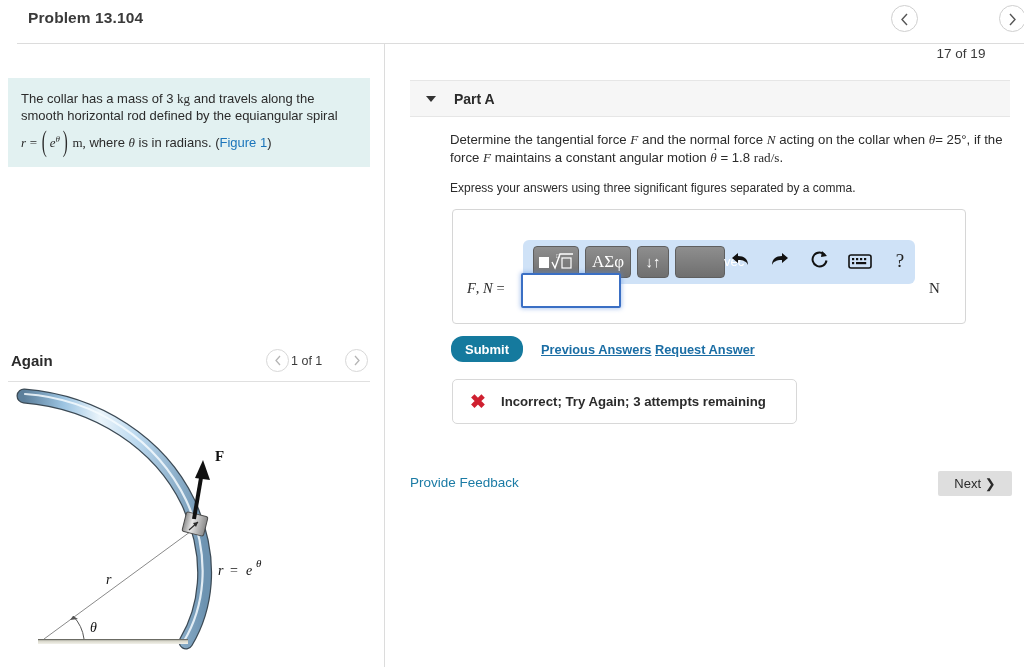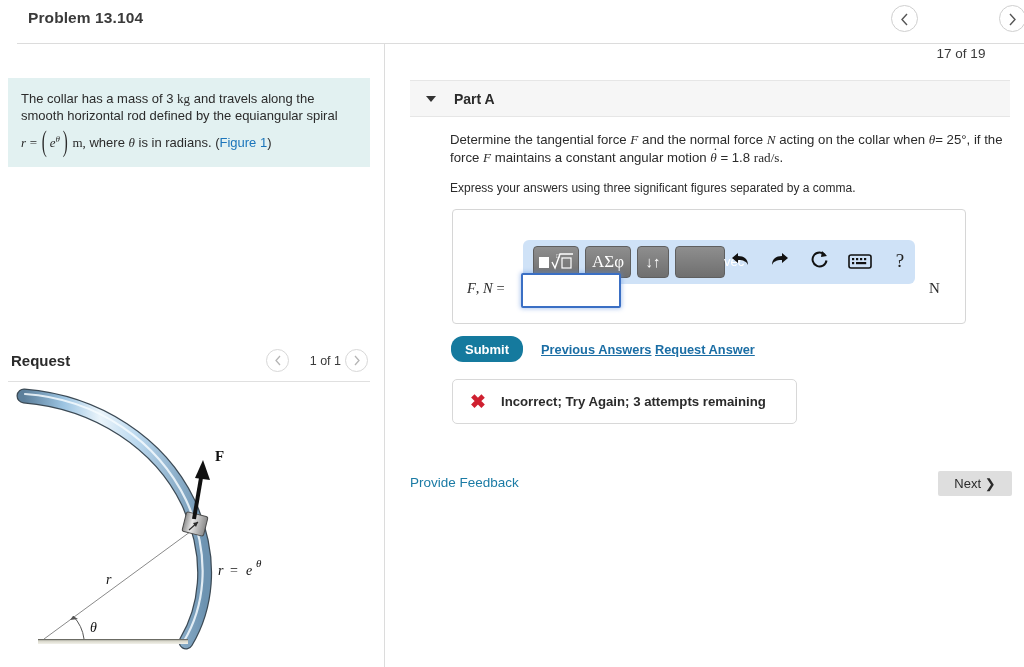--- a/index.html
+++ b/index.html
@@ -121,21 +121,21 @@
     background: #fff;
     box-sizing: border-box;
   }
   .fig-nav svg { display:block; margin: 5px auto; }
   #fig-prev { left: 258px; }
   #fig-next { left: 337px; }
   #figure-counter {
     position: absolute;
     left: 283px; top: 6px;
     width: 50px;
-    text-align: right;
+    text-align: left;
     font-size: 12.5px;
     color: #3a3a3a;
   }
   #figure-rule {
     position: absolute;
     left: 8px; top: 381px;
     width: 362px; height: 1px;
     background: #e0e0e0;
   }
   #figure-canvas {
@@ -368,21 +368,21 @@
     <span class="mathup">=</span>
     <span class="paren-group"><span class="mathit">e</span><sup class="exp mathit">θ</sup></span>
     <span class="mathup">m,</span>
     <span>where</span>
     <span class="mathit">θ</span>
     <span>is in radians. (</span><span class="figlink">Figure 1</span><span>)</span>
   </div>
 </div>
 
 <div id="figure-header">
-  <div id="figure-label">Request</div>
+  <div id="figure-label">Again</div>
   <div class="fig-nav" id="fig-prev">
     <svg width="8" height="11" viewBox="0 0 8 11">
       <polyline points="6,1 2,5.5 6,10" fill="none" stroke="#b5b5b5" stroke-width="1.3"></polyline>
     </svg>
   </div>
   <div id="figure-counter">1 of 1</div>
   <div class="fig-nav" id="fig-next">
     <svg width="8" height="11" viewBox="0 0 8 11">
       <polyline points="2,1 6,5.5 2,10" fill="none" stroke="#b5b5b5" stroke-width="1.3"></polyline>
     </svg>

